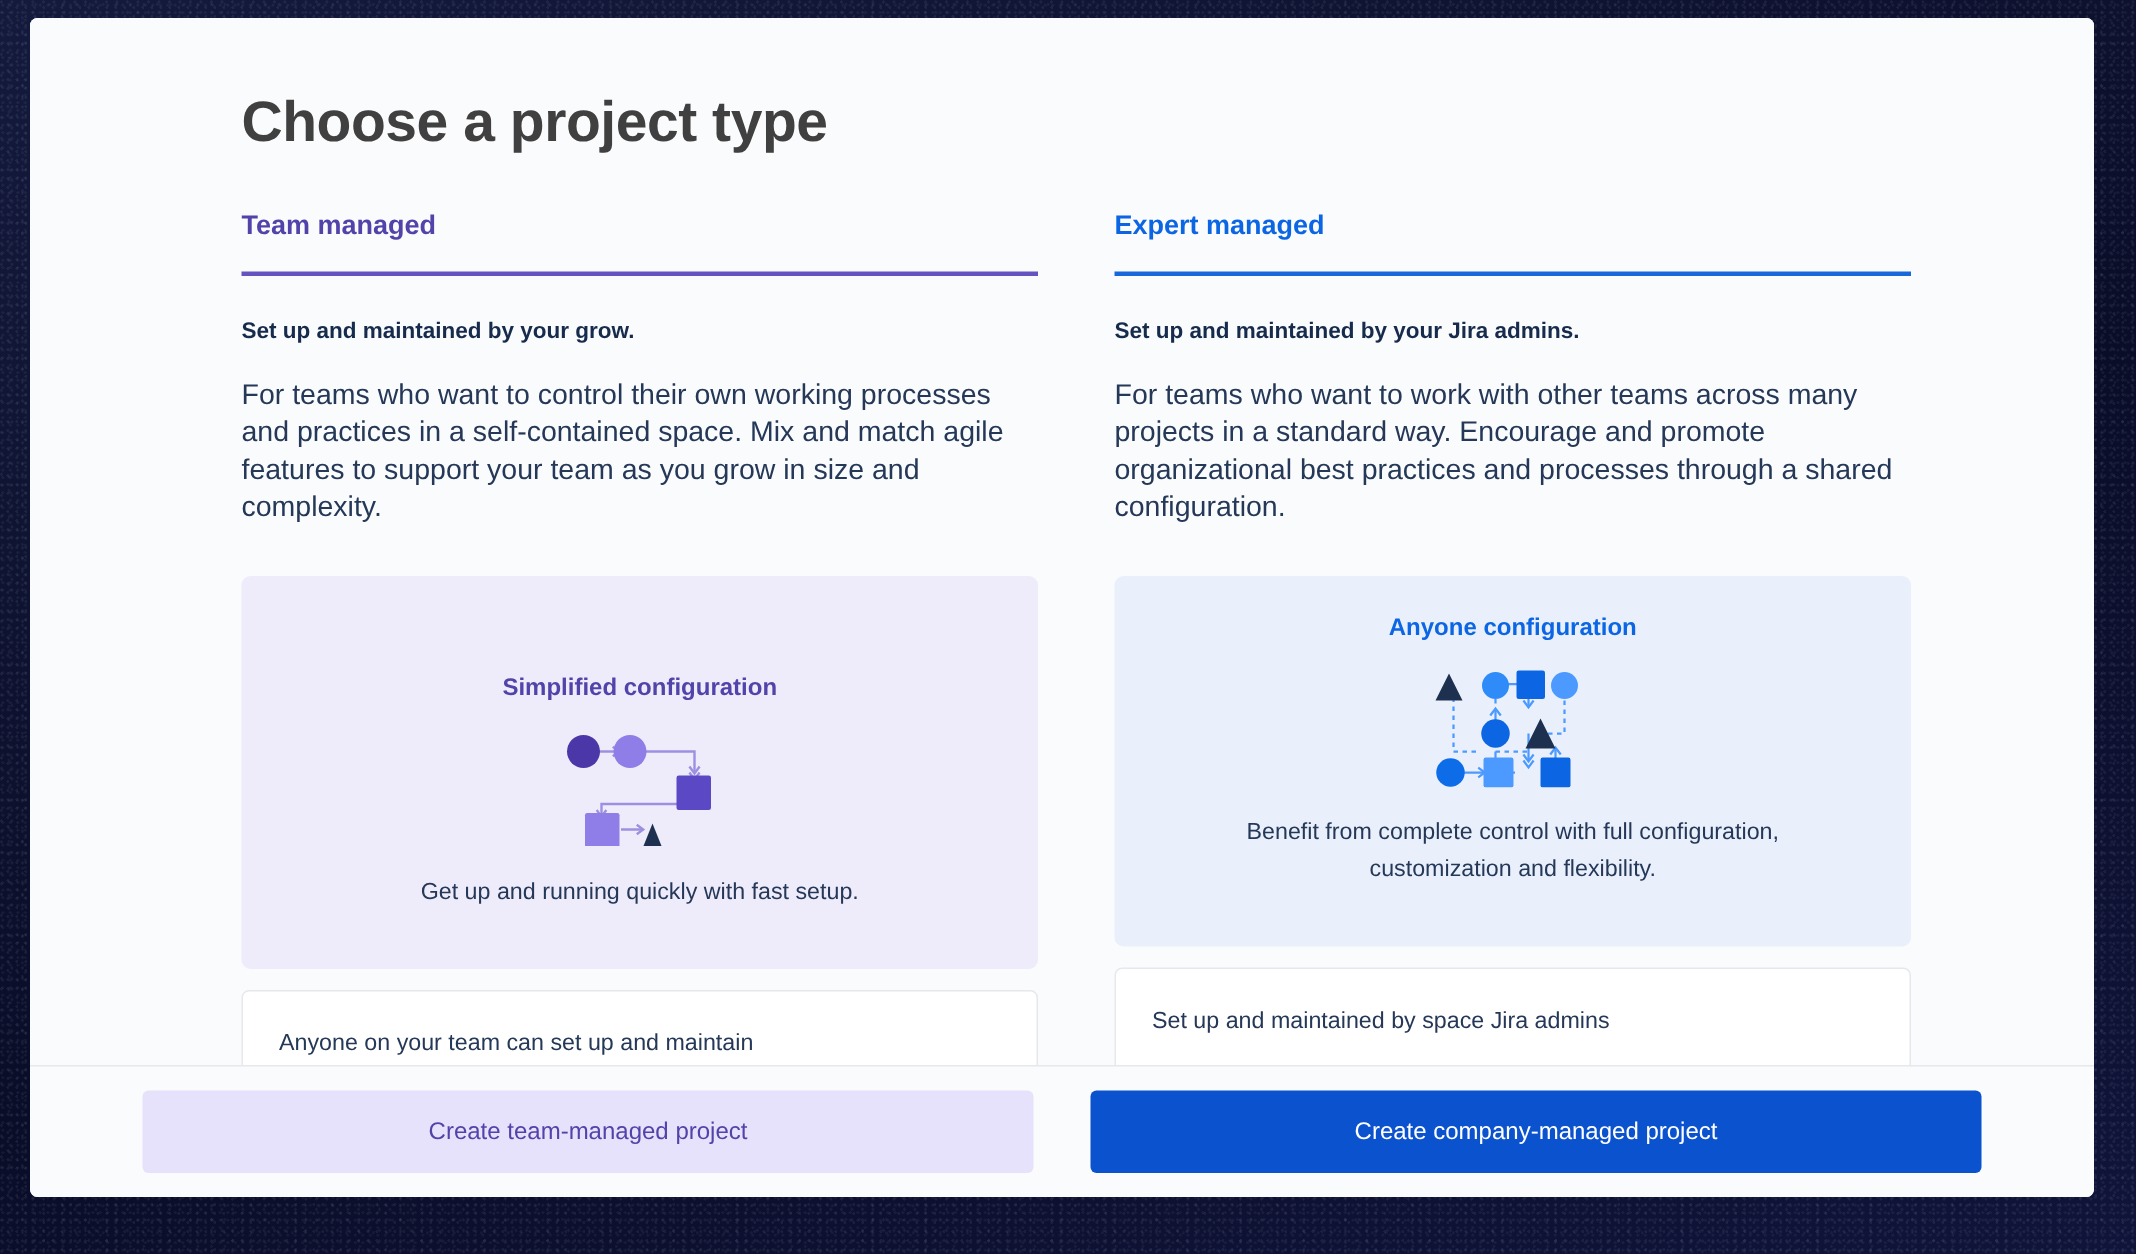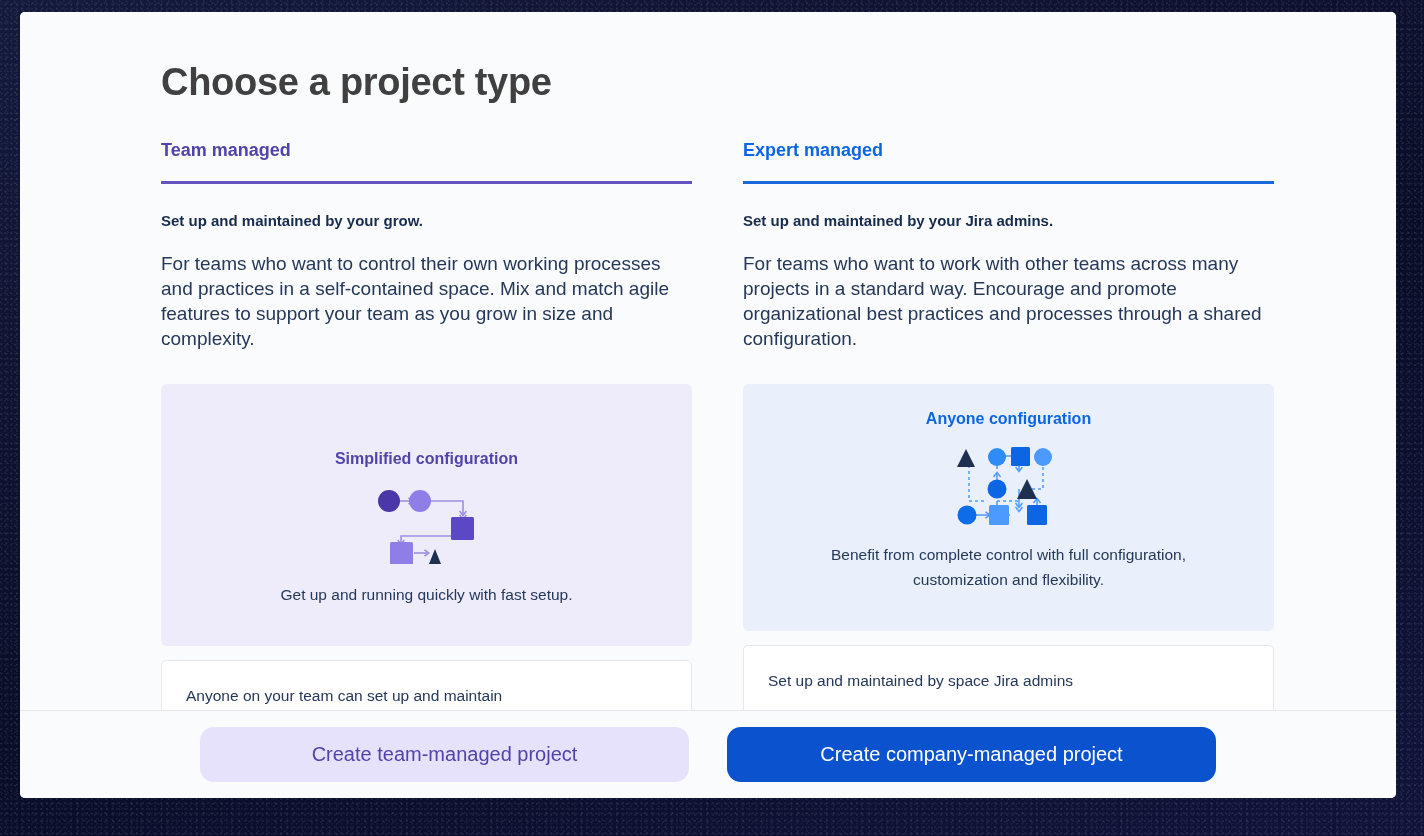--- a/index.html
+++ b/index.html
@@ -151,25 +151,25 @@
     height: 88px;
     background: #fafbfc;
     border-top: 1px solid #e6e8ec;
     display: flex;
     align-items: center;
     justify-content: center;
     gap: 38px;
   }
 
   .cta {
-    width: 489px;
+    width: 594px;
     height: 55px;
     border: none;
-    border-radius: 14px;
-    font-size: 20px;
+    border-radius: 4px;
+    font-size: 16px;
     font-family: "Liberation Sans", sans-serif;
     cursor: pointer;
   }
   .cta.secondary { background: #e6e2fb; color: #5243aa; }
   .cta.primary   { background: #0b52ce; color: #ffffff; }
 
   svg { display: block; }
 </style>
 </head>
 <body>

